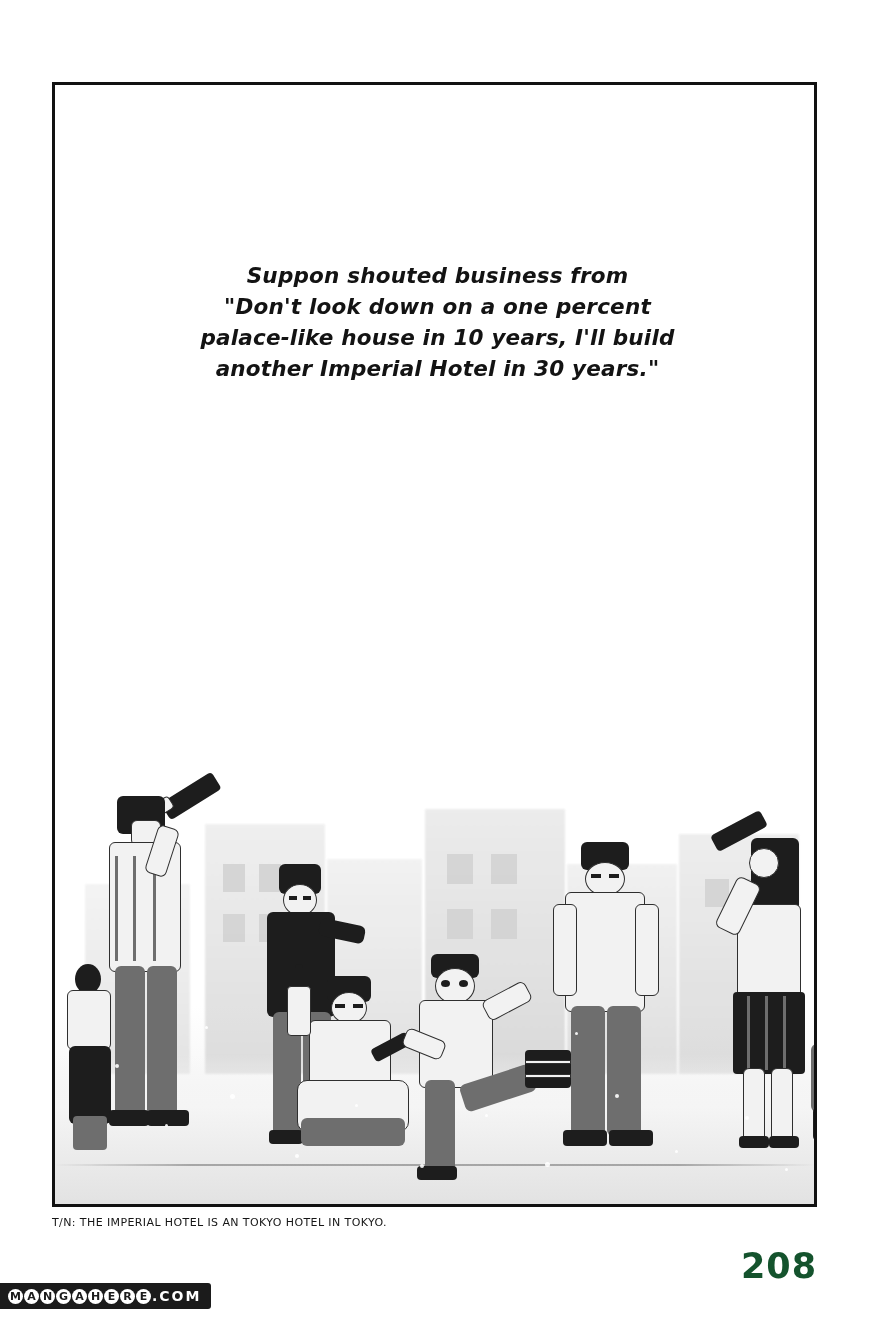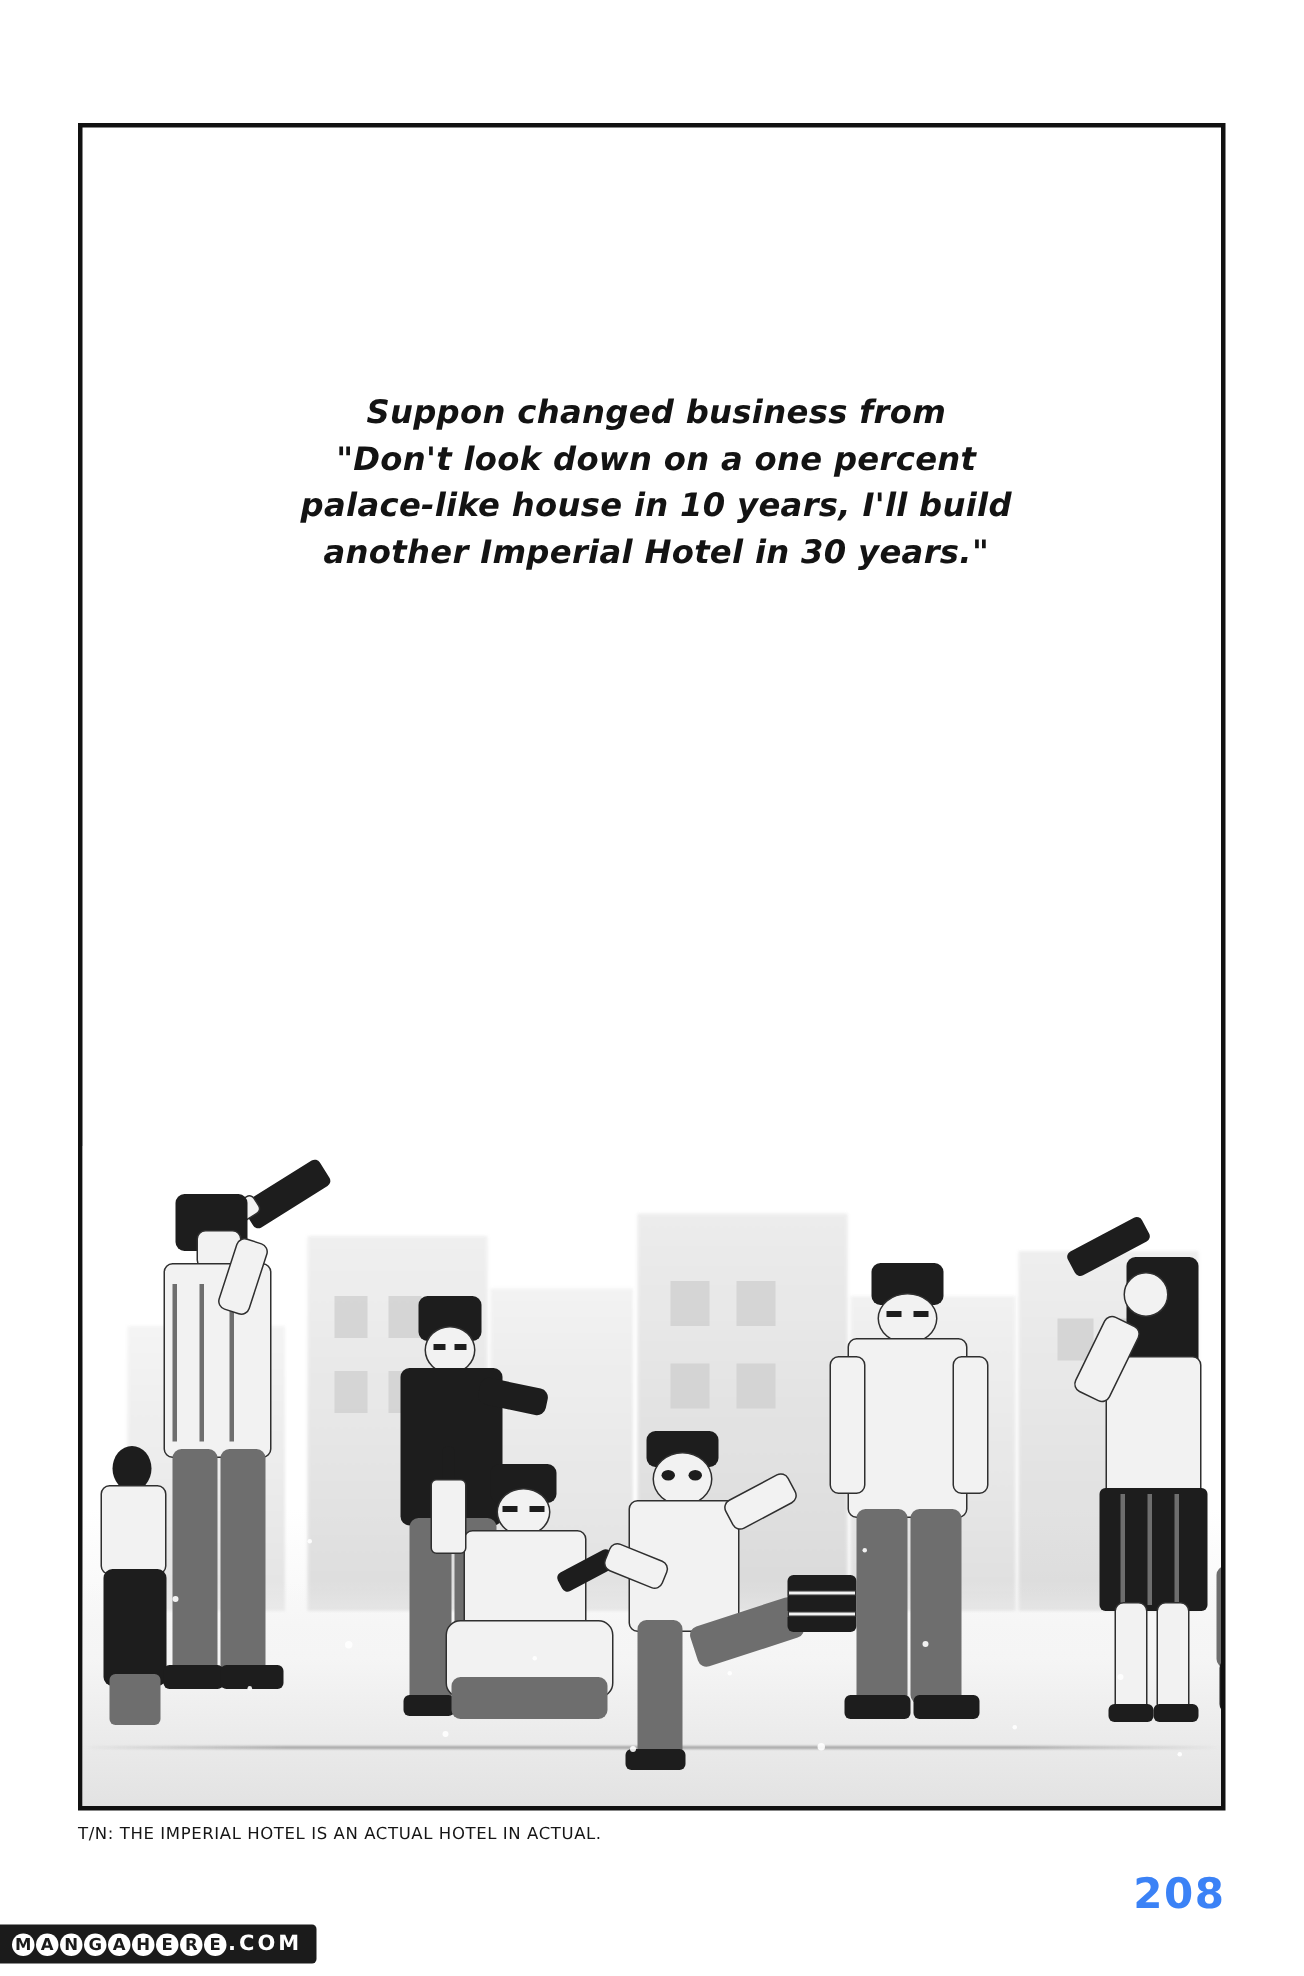--- a/index.html
+++ b/index.html
@@ -140,22 +140,22 @@
     white-space: nowrap;
   }
 
   
   #page-number {
     position: absolute;
     right: 52px;
     top: 1246px;
     font-family: "DejaVu Sans", sans-serif;
     font-weight: 700;
-    font-size: 28px;
-    color: #3b82f6;
+    font-size: 35px;
+    color: #14532d;
     letter-spacing: 1px;
     text-align: center;
   }
 
   
   #watermark {
     position: absolute;
     left: 0;
     bottom: 8px;
     height: 26px;
@@ -186,21 +186,21 @@
   }
 </style>
 </head>
 <body>
 
 <div id="page">
 
   <div id="panel-frame">
 
     <div id="narration">
-      <span class="line">Suppon changed business from</span>
+      <span class="line">Suppon shouted business from</span>
       <span class="line">"Don't look down on a one percent</span>
       <span class="line">palace-like house in 10 years, I'll build</span>
       <span class="line">another Imperial Hotel in 30 years."</span>
     </div>
 
     <div id="artwork">
 
       <div class="bg-building b6"></div>
       <div class="bg-building b1"></div>
       <div class="bg-building b2"></div>
@@ -344,21 +344,21 @@
       <div class="fleck" style="left:490px;top:398px;width:5px;height:5px;"></div>
       <div class="fleck" style="left:560px;top:330px;width:4px;height:4px;"></div>
       <div class="fleck" style="left:620px;top:386px;width:3px;height:3px;"></div>
       <div class="fleck" style="left:690px;top:352px;width:4px;height:4px;"></div>
       <div class="fleck" style="left:730px;top:404px;width:3px;height:3px;"></div>
       <div class="fleck" style="left:150px;top:262px;width:3px;height:3px;"></div>
       <div class="fleck" style="left:520px;top:268px;width:3px;height:3px;"></div>
     </div>
   </div>
 
-  <div id="tn-note">T/N: THE IMPERIAL HOTEL IS AN ACTUAL HOTEL IN ACTUAL.</div>
+  <div id="tn-note">T/N: THE IMPERIAL HOTEL IS AN TOKYO HOTEL IN TOKYO.</div>
 
   <div id="page-number">208</div>
 
   <div id="watermark">
     <span class="wm-letter">M</span>
     <span class="wm-letter">A</span>
     <span class="wm-letter">N</span>
     <span class="wm-letter">G</span>
     <span class="wm-letter">A</span>
     <span class="wm-letter">H</span>

